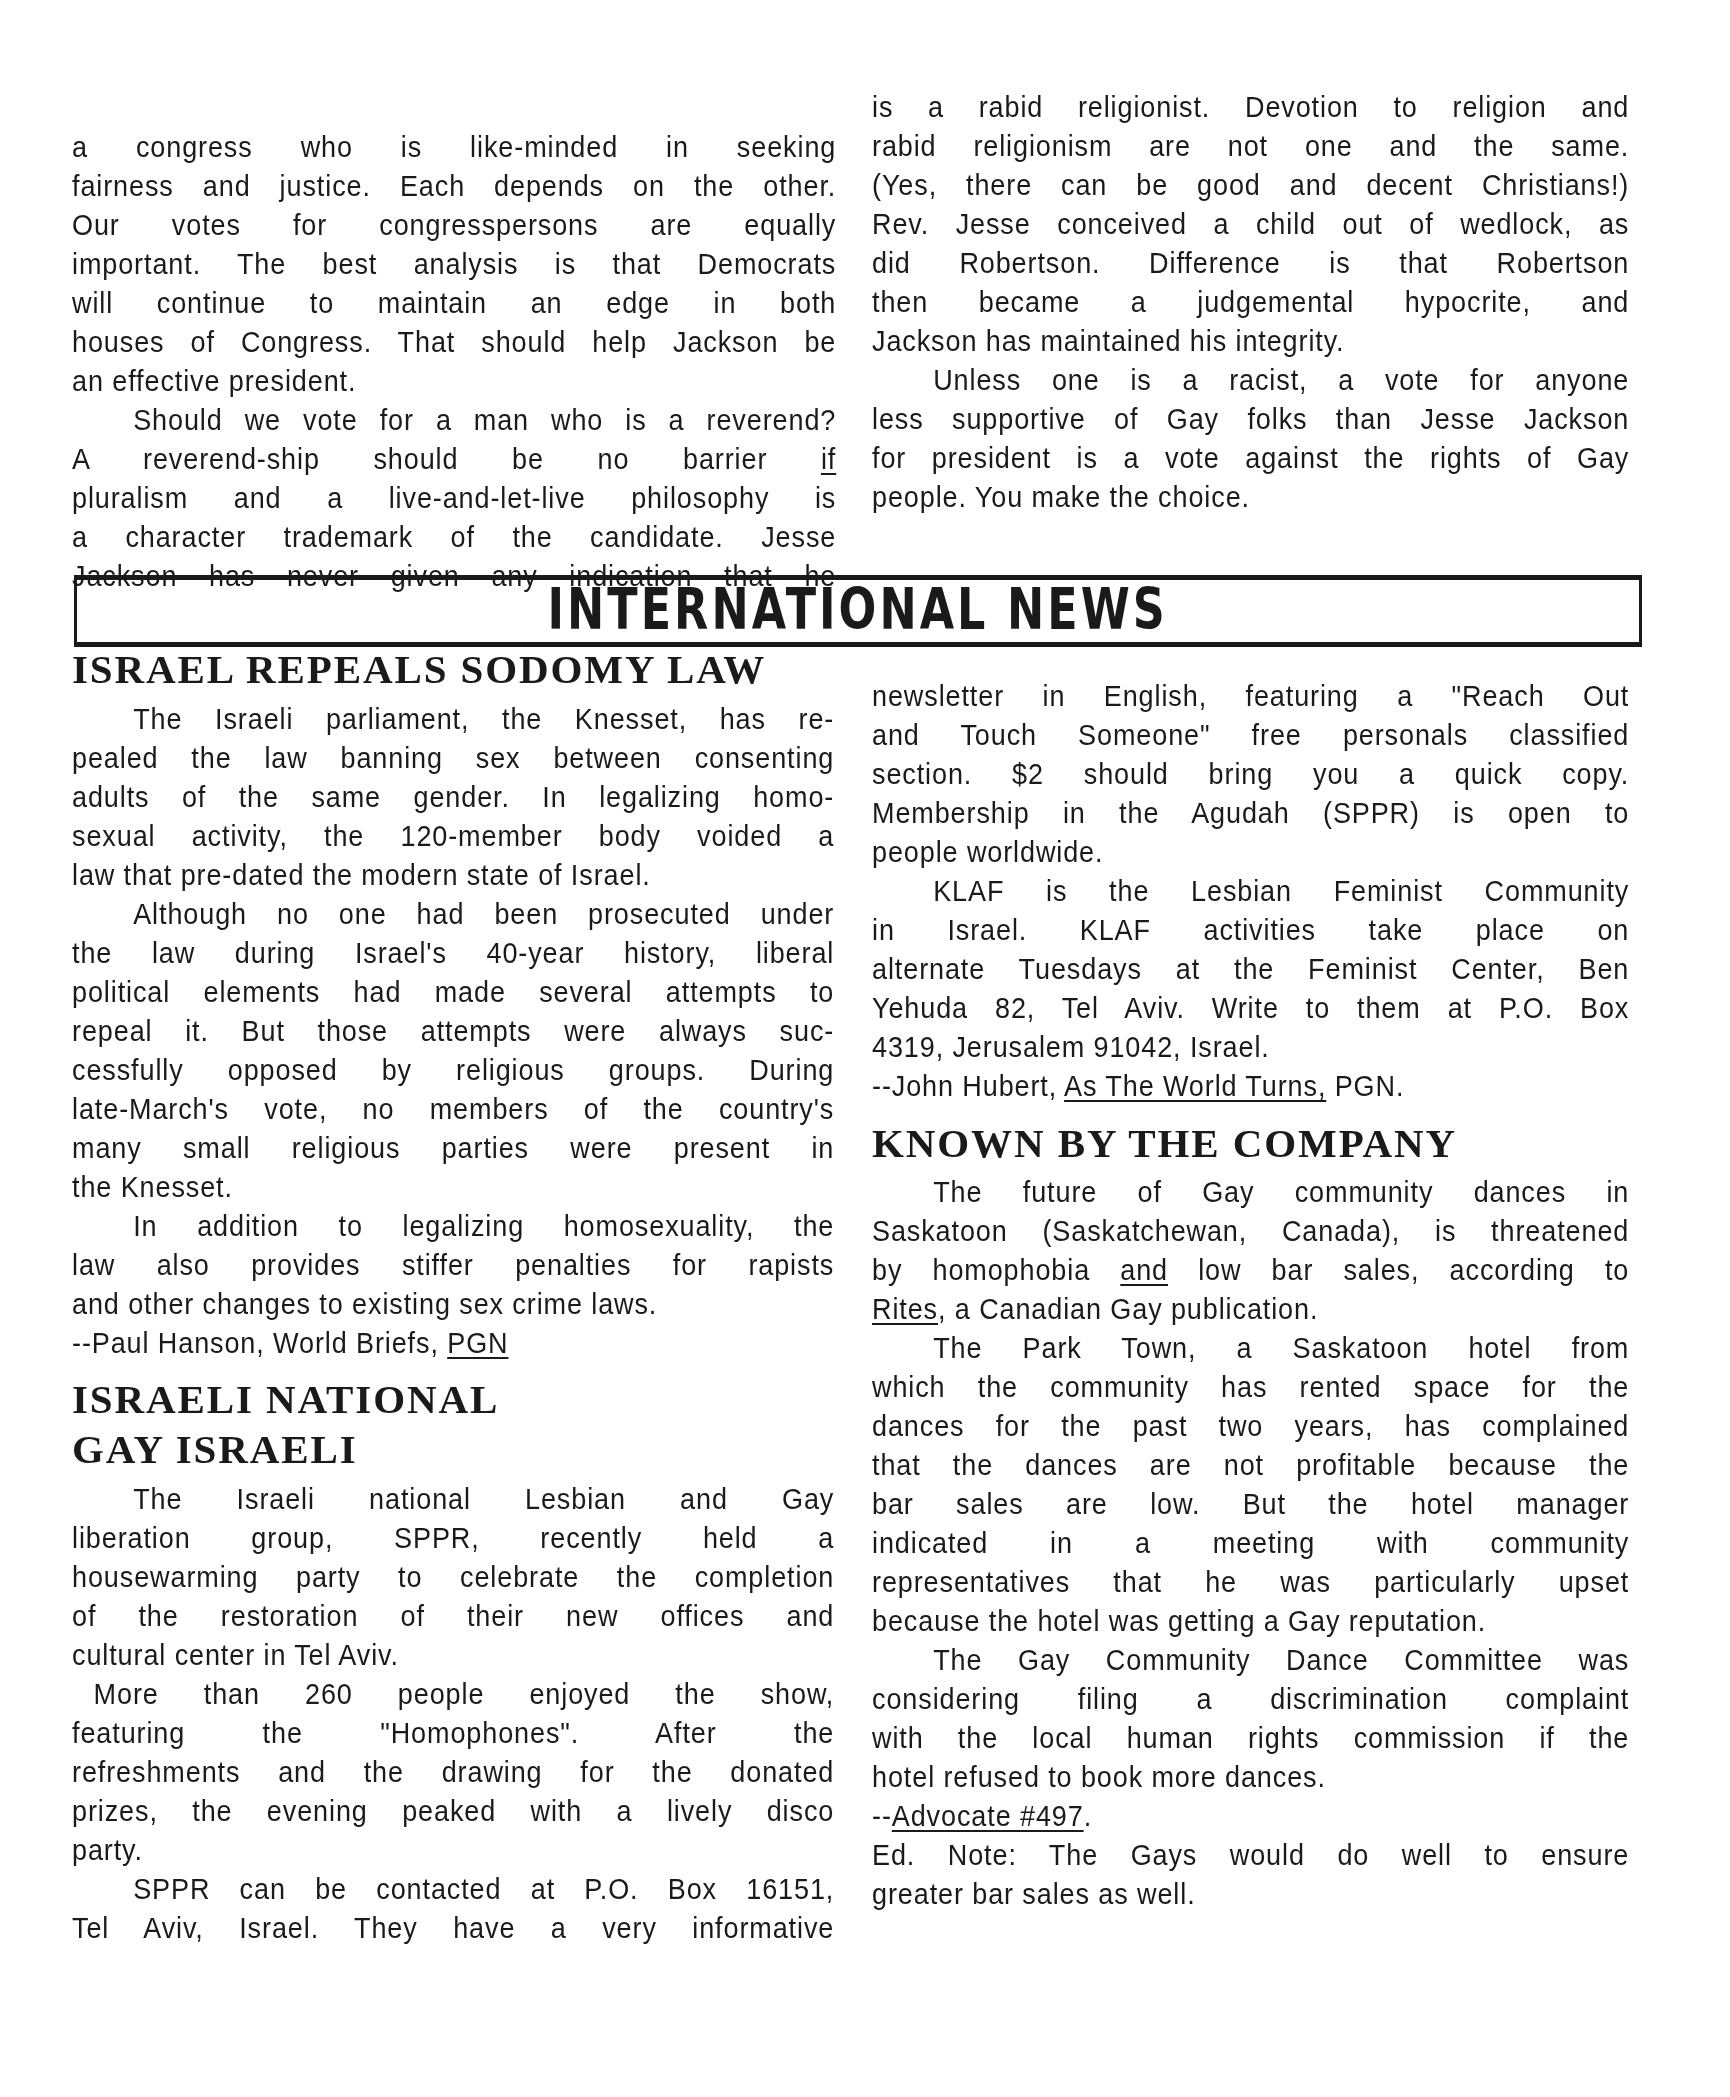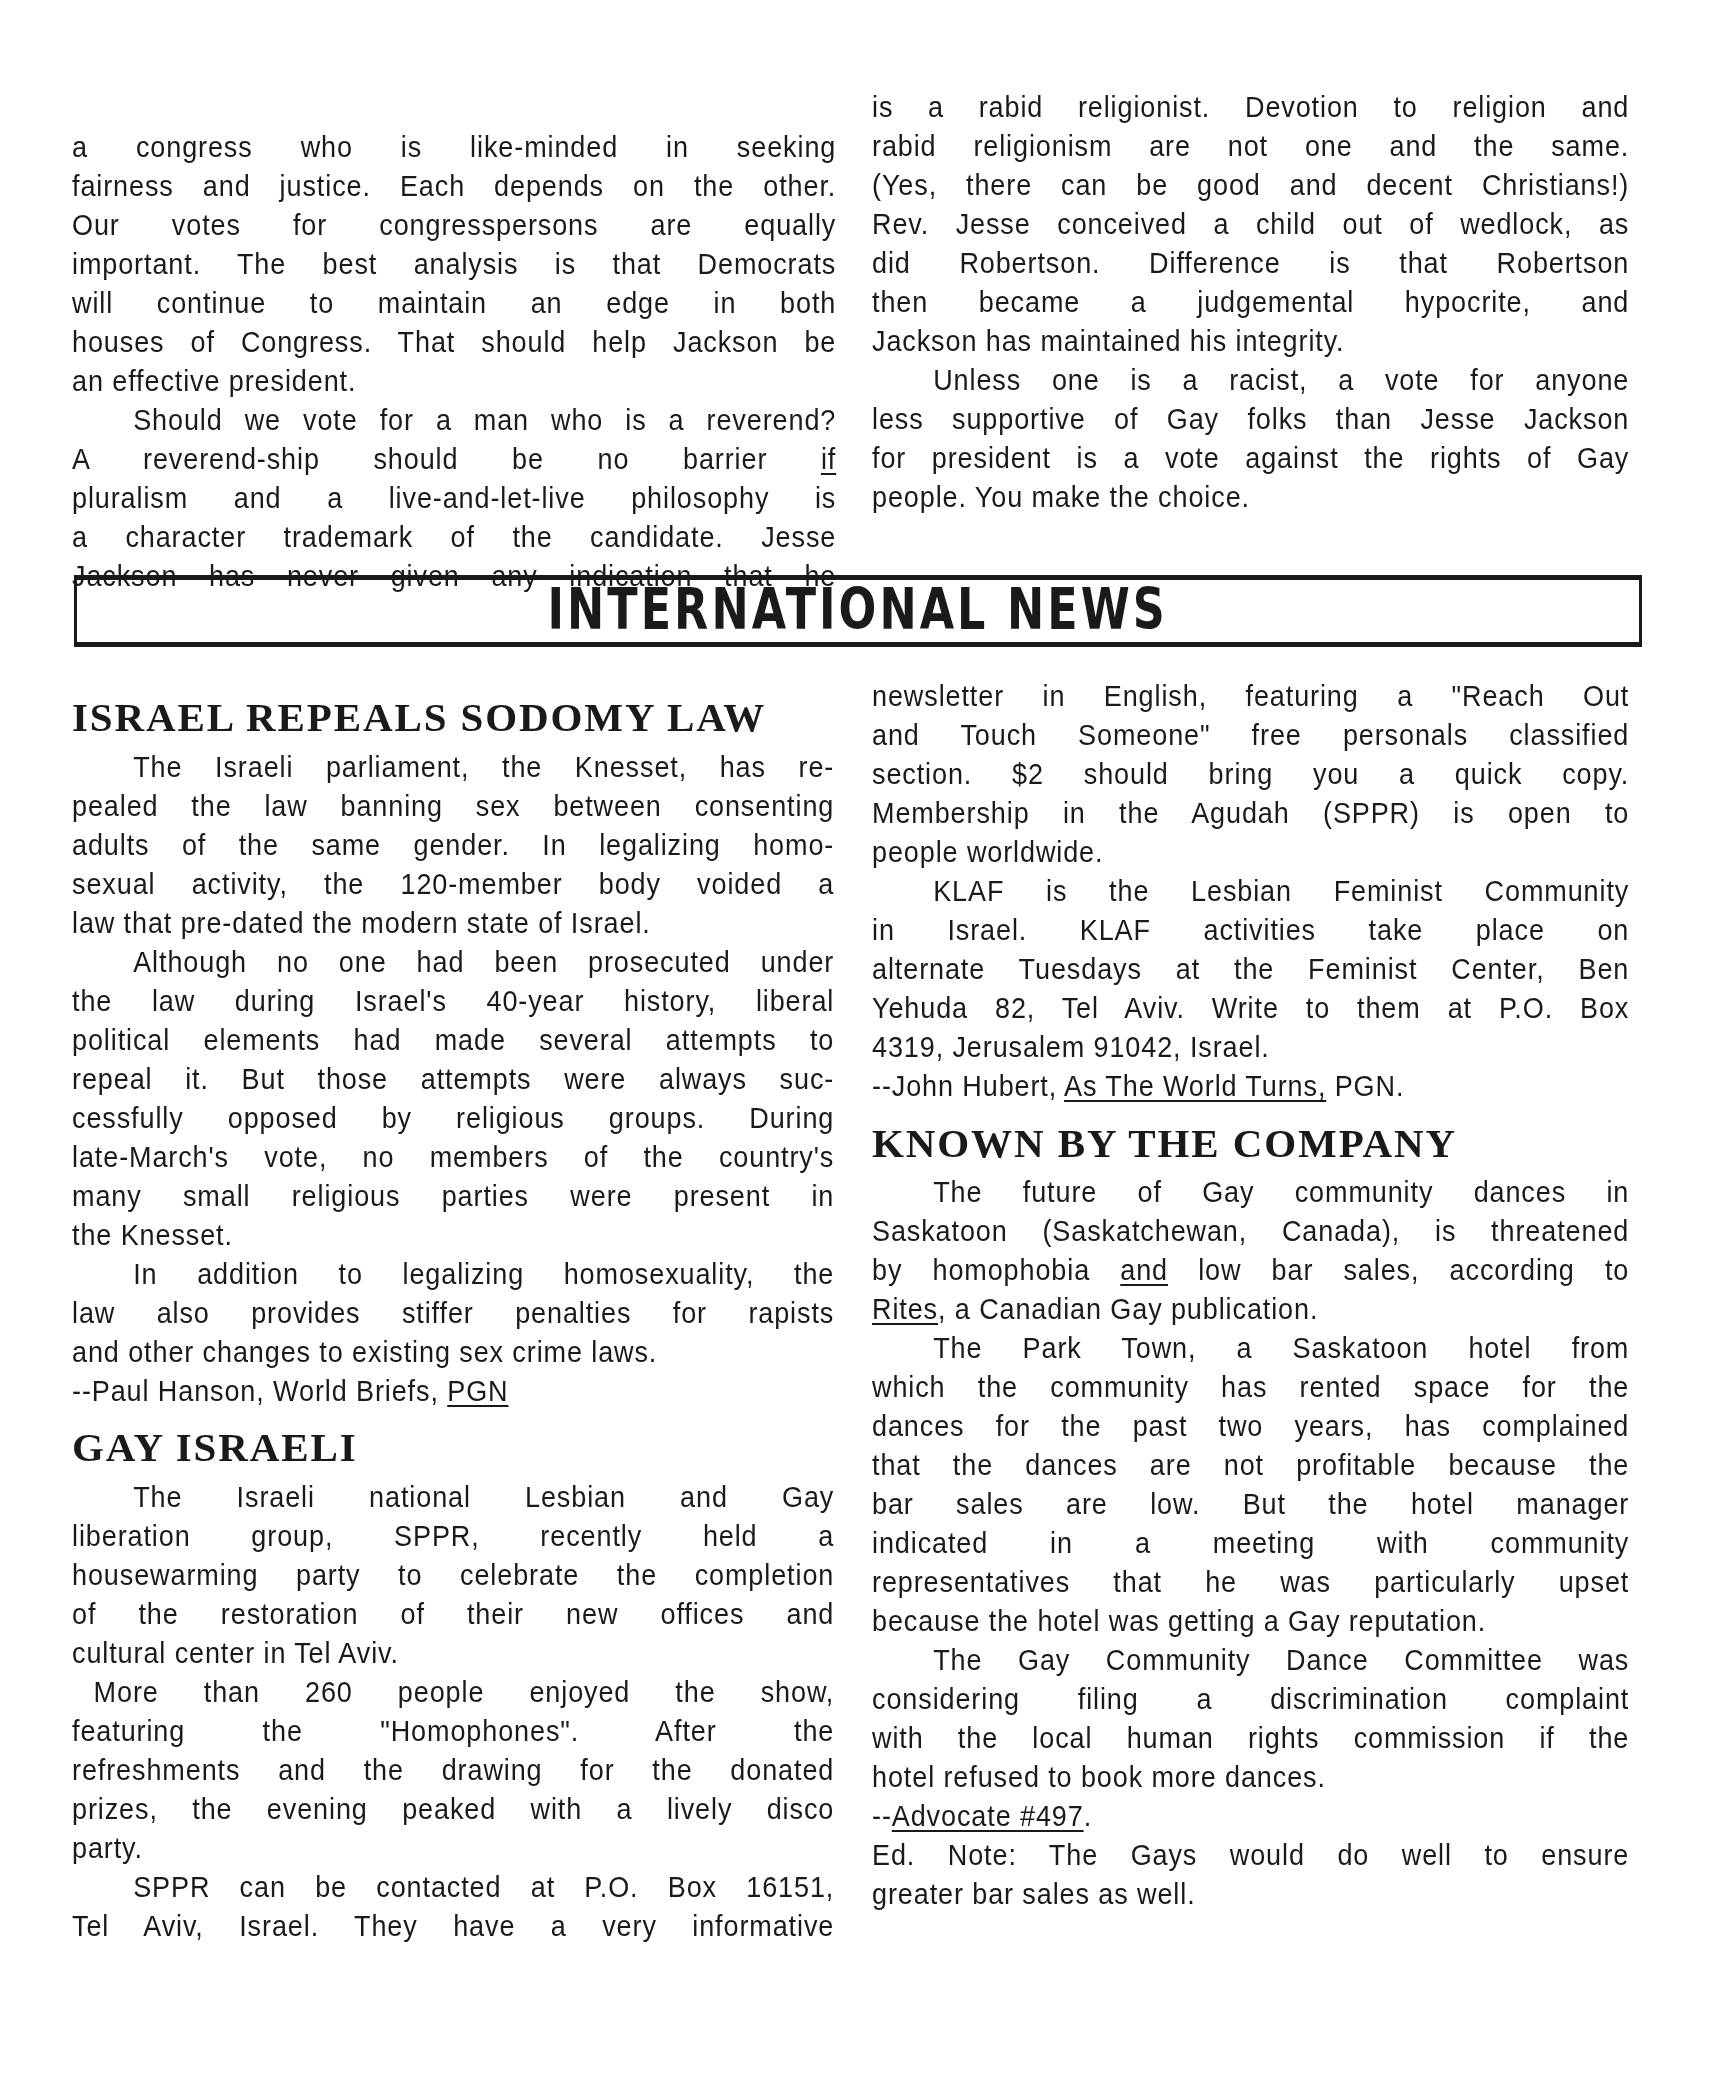--- a/index.html
+++ b/index.html
@@ -3,21 +3,21 @@
 <meta charset="utf-8">
 <style>
   html, body { margin: 0; padding: 0; background: #ffffff; }
   body {
     width: 1731px; height: 2097px; position: relative; overflow: hidden;
     font-family: "Liberation Serif", "DejaVu Serif", serif; color: #1a1a1a;
   }
   .col { position: absolute; }
   .top-left { left: 72px; top: 87px; width: 765px; margin-top: 40px; }
   .top-right { left: 872px; top: 87px; width: 758px; }
-  .bot-left { left: 72px; top: 692px; width: 763px; }
+  .bot-left { left: 72px; top: 644px; width: 763px; }
   .bot-right { left: 872px; top: 676px; width: 758px; }
   .line {
     font-size: 30px; line-height: 39px; height: 39px; white-space: nowrap;
     text-align: justify; text-align-last: justify; letter-spacing: 1px;
     transform: scaleX(0.9); transform-origin: left; width: 111%;
     font-family: "Liberation Sans Narrow", "Liberation Sans", "DejaVu Sans", sans-serif;
     font-weight: normal;
   }
   .line.last { text-align-last: left; }
   .line.indent { padding-left: 68px; box-sizing: border-box; }
@@ -93,20 +93,21 @@
     <div class="line last">the Knesset.</div>
     <div class="line indent">In addition to legalizing homosexuality, the</div>
     <div class="line">law also provides stiffer penalties for rapists</div>
     <div class="line last">and other changes to existing sex crime laws.</div>
     <div class="line last"><span>--Paul Hanson, World Briefs, </span><span class="u">PGN</span></div>
   </div>
 
   <div class="gap-m"></div>
 
   <div>
+    <div class="headline">ISRAELI NATIONAL</div>
     <div class="headline">GAY ISRAELI</div>
     <div class="gap-s"></div>
     <div class="line indent">The Israeli national Lesbian and Gay</div>
     <div class="line">liberation group, SPPR, recently held a</div>
     <div class="line">housewarming party to celebrate the completion</div>
     <div class="line">of the restoration of their new offices and</div>
     <div class="line last">cultural center in Tel Aviv.</div>
     <div class="line" style="padding-left:24px;box-sizing:border-box;">More than 260 people enjoyed the show,</div>
     <div class="line">featuring the "Homophones". After the</div>
     <div class="line">refreshments and the drawing for the donated</div>

